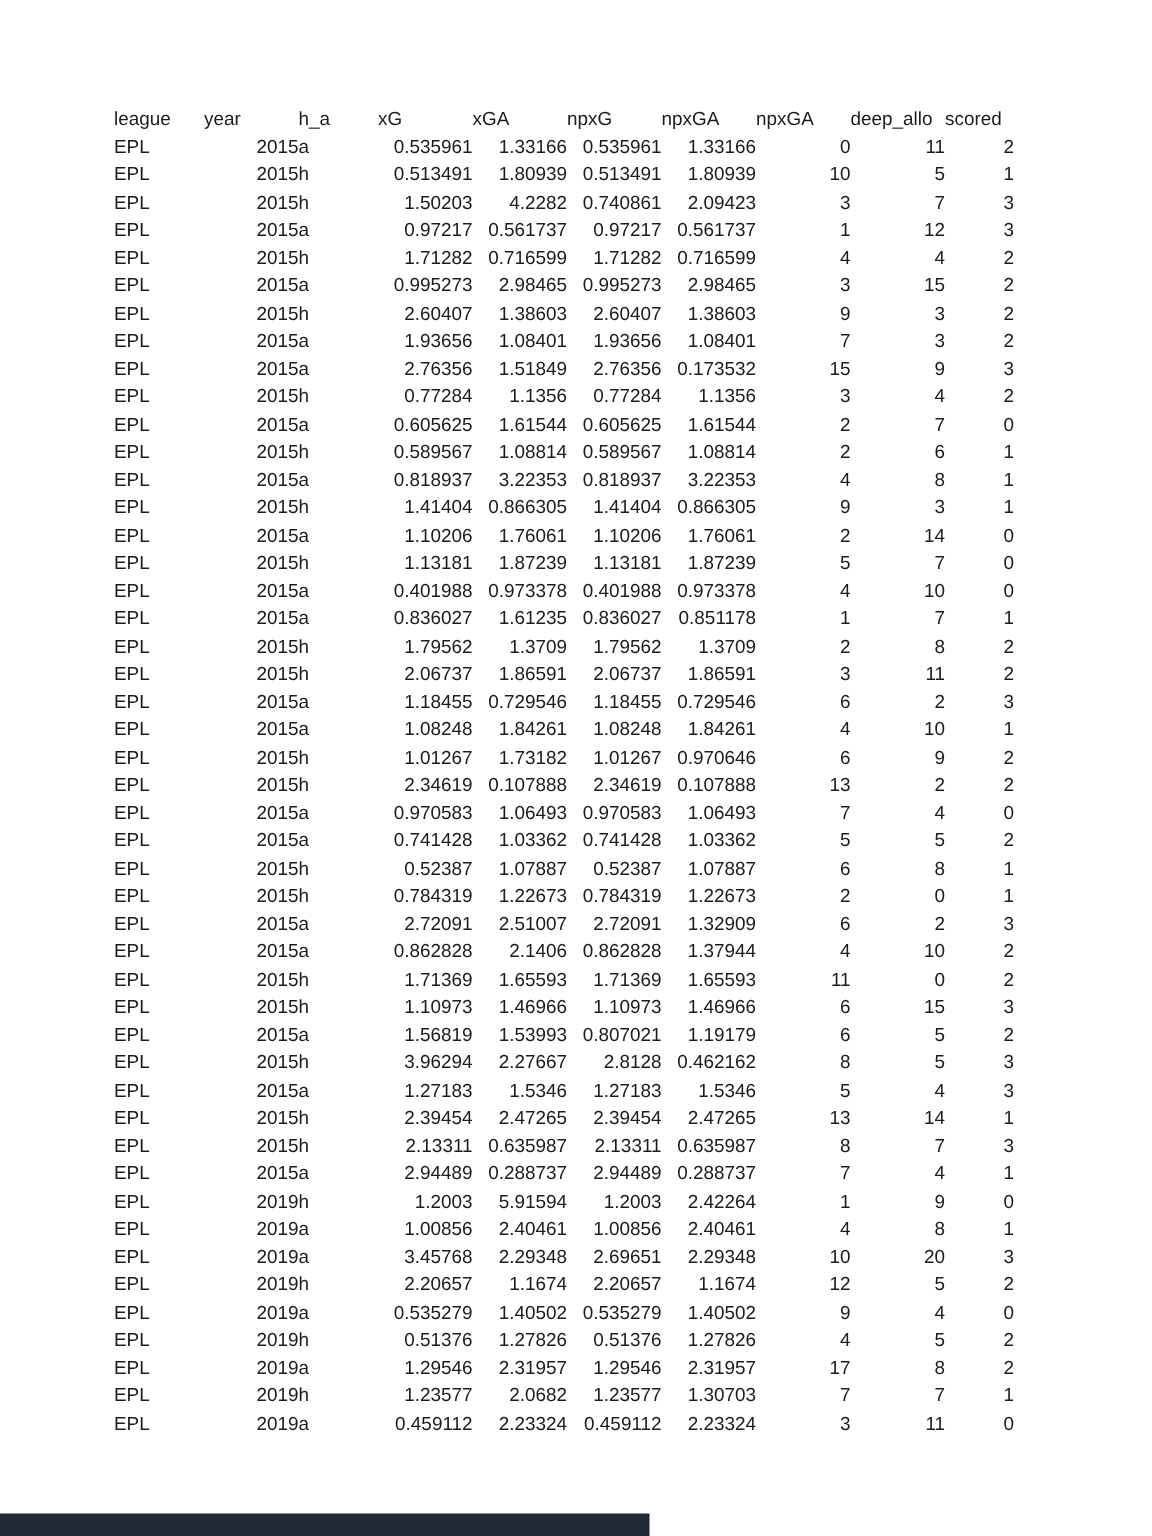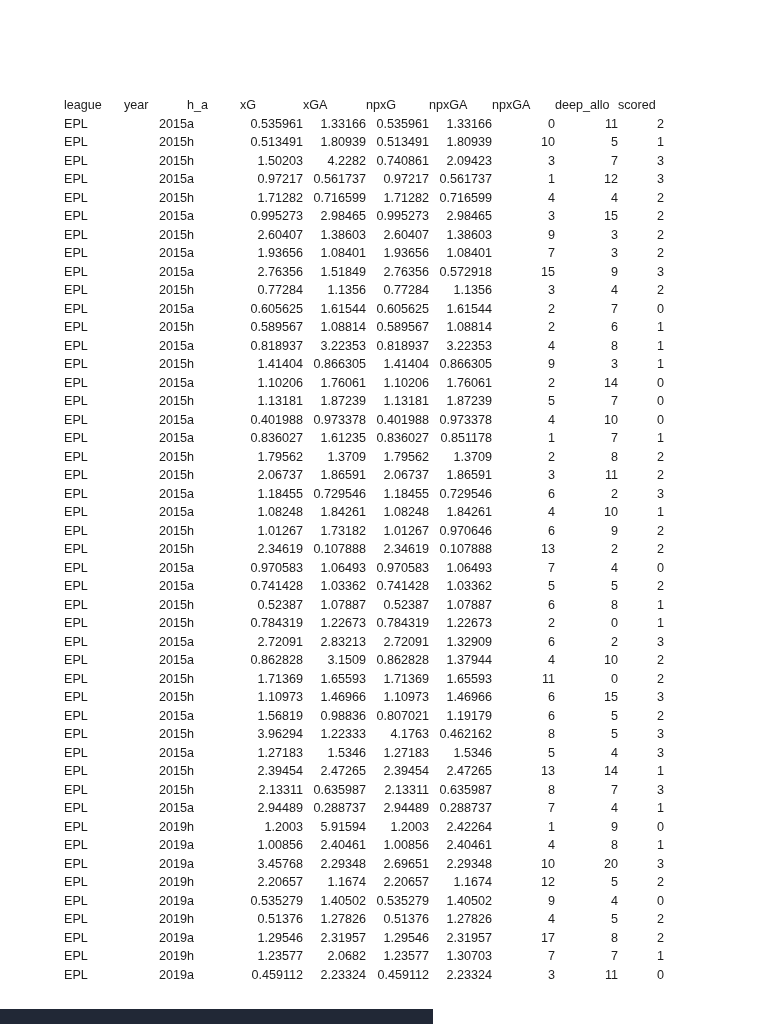--- a/index.html
+++ b/index.html
@@ -6,23 +6,22 @@
   body{
     width:768px;height:1024px;
     background:#ffffff;
     font-family:"Liberation Sans","DejaVu Sans",sans-serif;
     color:#1c1c1c;
     position:relative;
     overflow:hidden;
   }
   .sheet{
     position:absolute;
-    left:64px;
+    left:76px;
     top:70px;
-    margin-top:26px;
   }
   table.data{
     border-collapse:collapse;
     table-layout:fixed;
     font-size:12.6px;
   }
   table.data th, table.data td{
     height:18.5px;
     padding:0;
     margin:0;
@@ -171,21 +170,21 @@
           <td class="al-right">3</td>
           <td class="al-right">2</td>
         </tr>
         <tr>
           <td class="al-left">EPL</td>
           <td class="al-right">2015</td>
           <td class="al-left">a</td>
           <td class="al-right">2.76356</td>
           <td class="al-right">1.51849</td>
           <td class="al-right">2.76356</td>
-          <td class="al-right">0.572918</td>
+          <td class="al-right">0.173532</td>
           <td class="al-right">15</td>
           <td class="al-right">9</td>
           <td class="al-right">3</td>
         </tr>
         <tr>
           <td class="al-left">EPL</td>
           <td class="al-right">2015</td>
           <td class="al-left">h</td>
           <td class="al-right">0.77284</td>
           <td class="al-right">1.1356</td>
@@ -409,33 +408,33 @@
           <td class="al-right">1.22673</td>
           <td class="al-right">2</td>
           <td class="al-right">0</td>
           <td class="al-right">1</td>
         </tr>
         <tr>
           <td class="al-left">EPL</td>
           <td class="al-right">2015</td>
           <td class="al-left">a</td>
           <td class="al-right">2.72091</td>
-          <td class="al-right">2.83213</td>
+          <td class="al-right">2.51007</td>
           <td class="al-right">2.72091</td>
           <td class="al-right">1.32909</td>
           <td class="al-right">6</td>
           <td class="al-right">2</td>
           <td class="al-right">3</td>
         </tr>
         <tr>
           <td class="al-left">EPL</td>
           <td class="al-right">2015</td>
           <td class="al-left">a</td>
           <td class="al-right">0.862828</td>
-          <td class="al-right">3.1509</td>
+          <td class="al-right">2.1406</td>
           <td class="al-right">0.862828</td>
           <td class="al-right">1.37944</td>
           <td class="al-right">4</td>
           <td class="al-right">10</td>
           <td class="al-right">2</td>
         </tr>
         <tr>
           <td class="al-left">EPL</td>
           <td class="al-right">2015</td>
           <td class="al-left">h</td>
@@ -457,34 +456,34 @@
           <td class="al-right">1.46966</td>
           <td class="al-right">6</td>
           <td class="al-right">15</td>
           <td class="al-right">3</td>
         </tr>
         <tr>
           <td class="al-left">EPL</td>
           <td class="al-right">2015</td>
           <td class="al-left">a</td>
           <td class="al-right">1.56819</td>
-          <td class="al-right">0.98836</td>
+          <td class="al-right">1.53993</td>
           <td class="al-right">0.807021</td>
           <td class="al-right">1.19179</td>
           <td class="al-right">6</td>
           <td class="al-right">5</td>
           <td class="al-right">2</td>
         </tr>
         <tr>
           <td class="al-left">EPL</td>
           <td class="al-right">2015</td>
           <td class="al-left">h</td>
           <td class="al-right">3.96294</td>
-          <td class="al-right">1.22333</td>
-          <td class="al-right">4.1763</td>
+          <td class="al-right">2.27667</td>
+          <td class="al-right">2.8128</td>
           <td class="al-right">0.462162</td>
           <td class="al-right">8</td>
           <td class="al-right">5</td>
           <td class="al-right">3</td>
         </tr>
         <tr>
           <td class="al-left">EPL</td>
           <td class="al-right">2015</td>
           <td class="al-left">a</td>
           <td class="al-right">1.27183</td>

